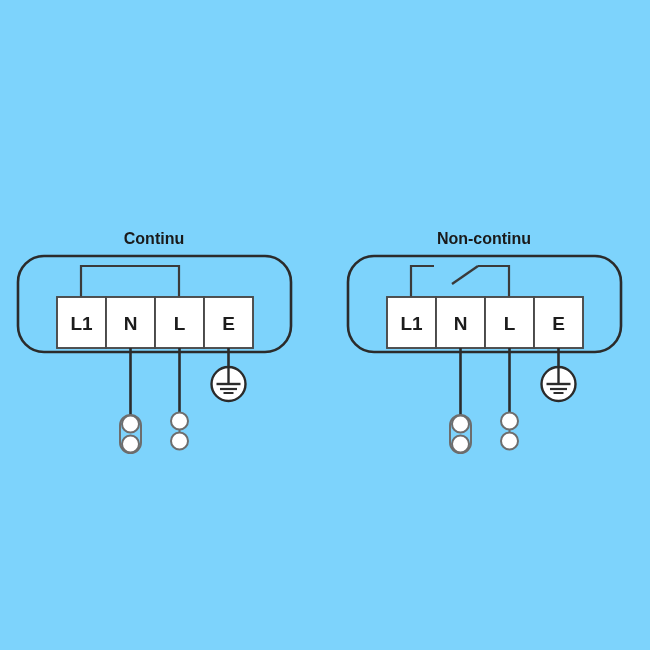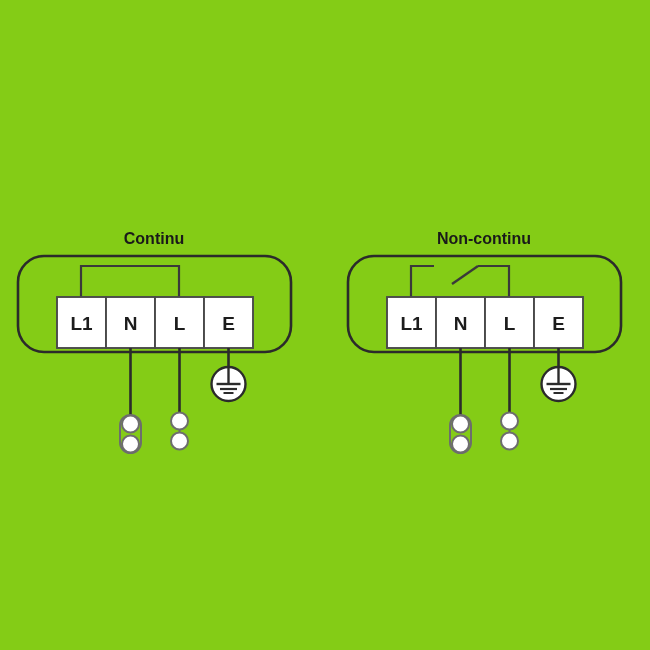--- a/index.html
+++ b/index.html
@@ -11,21 +11,21 @@
   body {
     width: 650px;
     height: 650px;
     font-family: "Liberation Sans", sans-serif;
     overflow: hidden;
   }
   #stage {
     position: relative;
     width: 650px;
     height: 650px;
-    background: #84cc16;
+    background: #7dd3fc;
   }
   #canvas {
     position: absolute;
     top: 0;
     left: 0;
     width: 650px;
     height: 650px;
     display: block;
   }
   .diagram-title {

